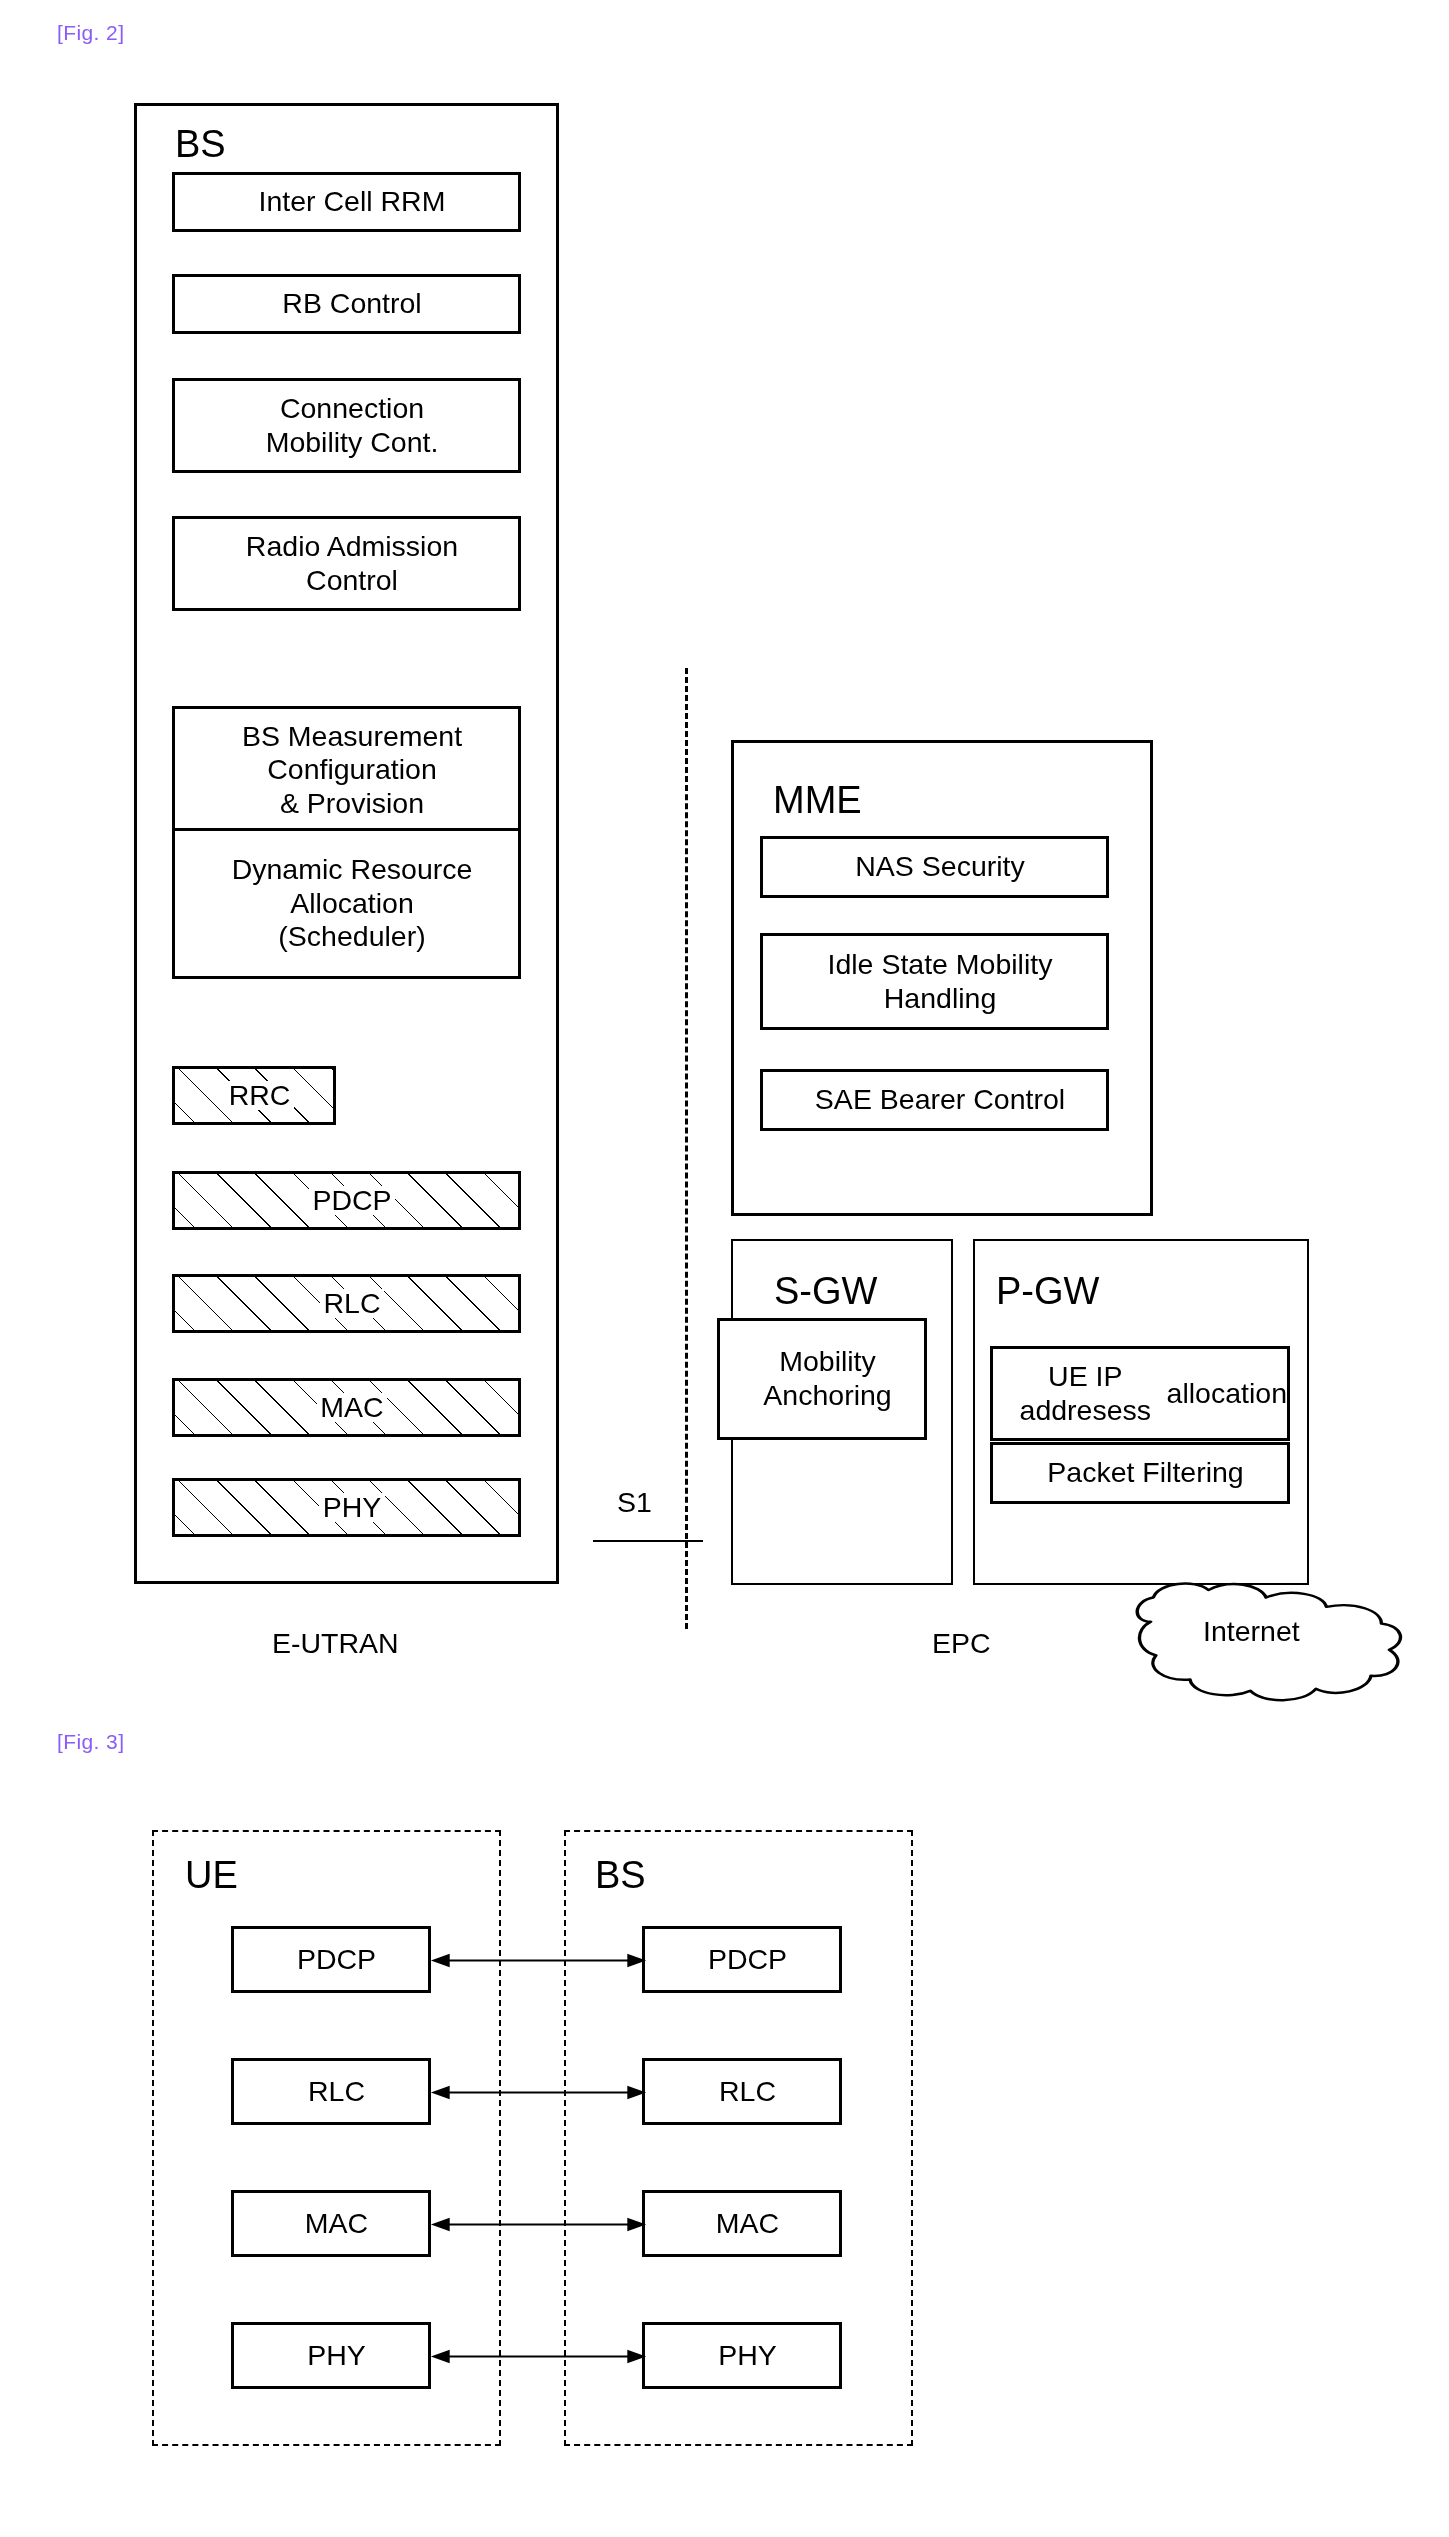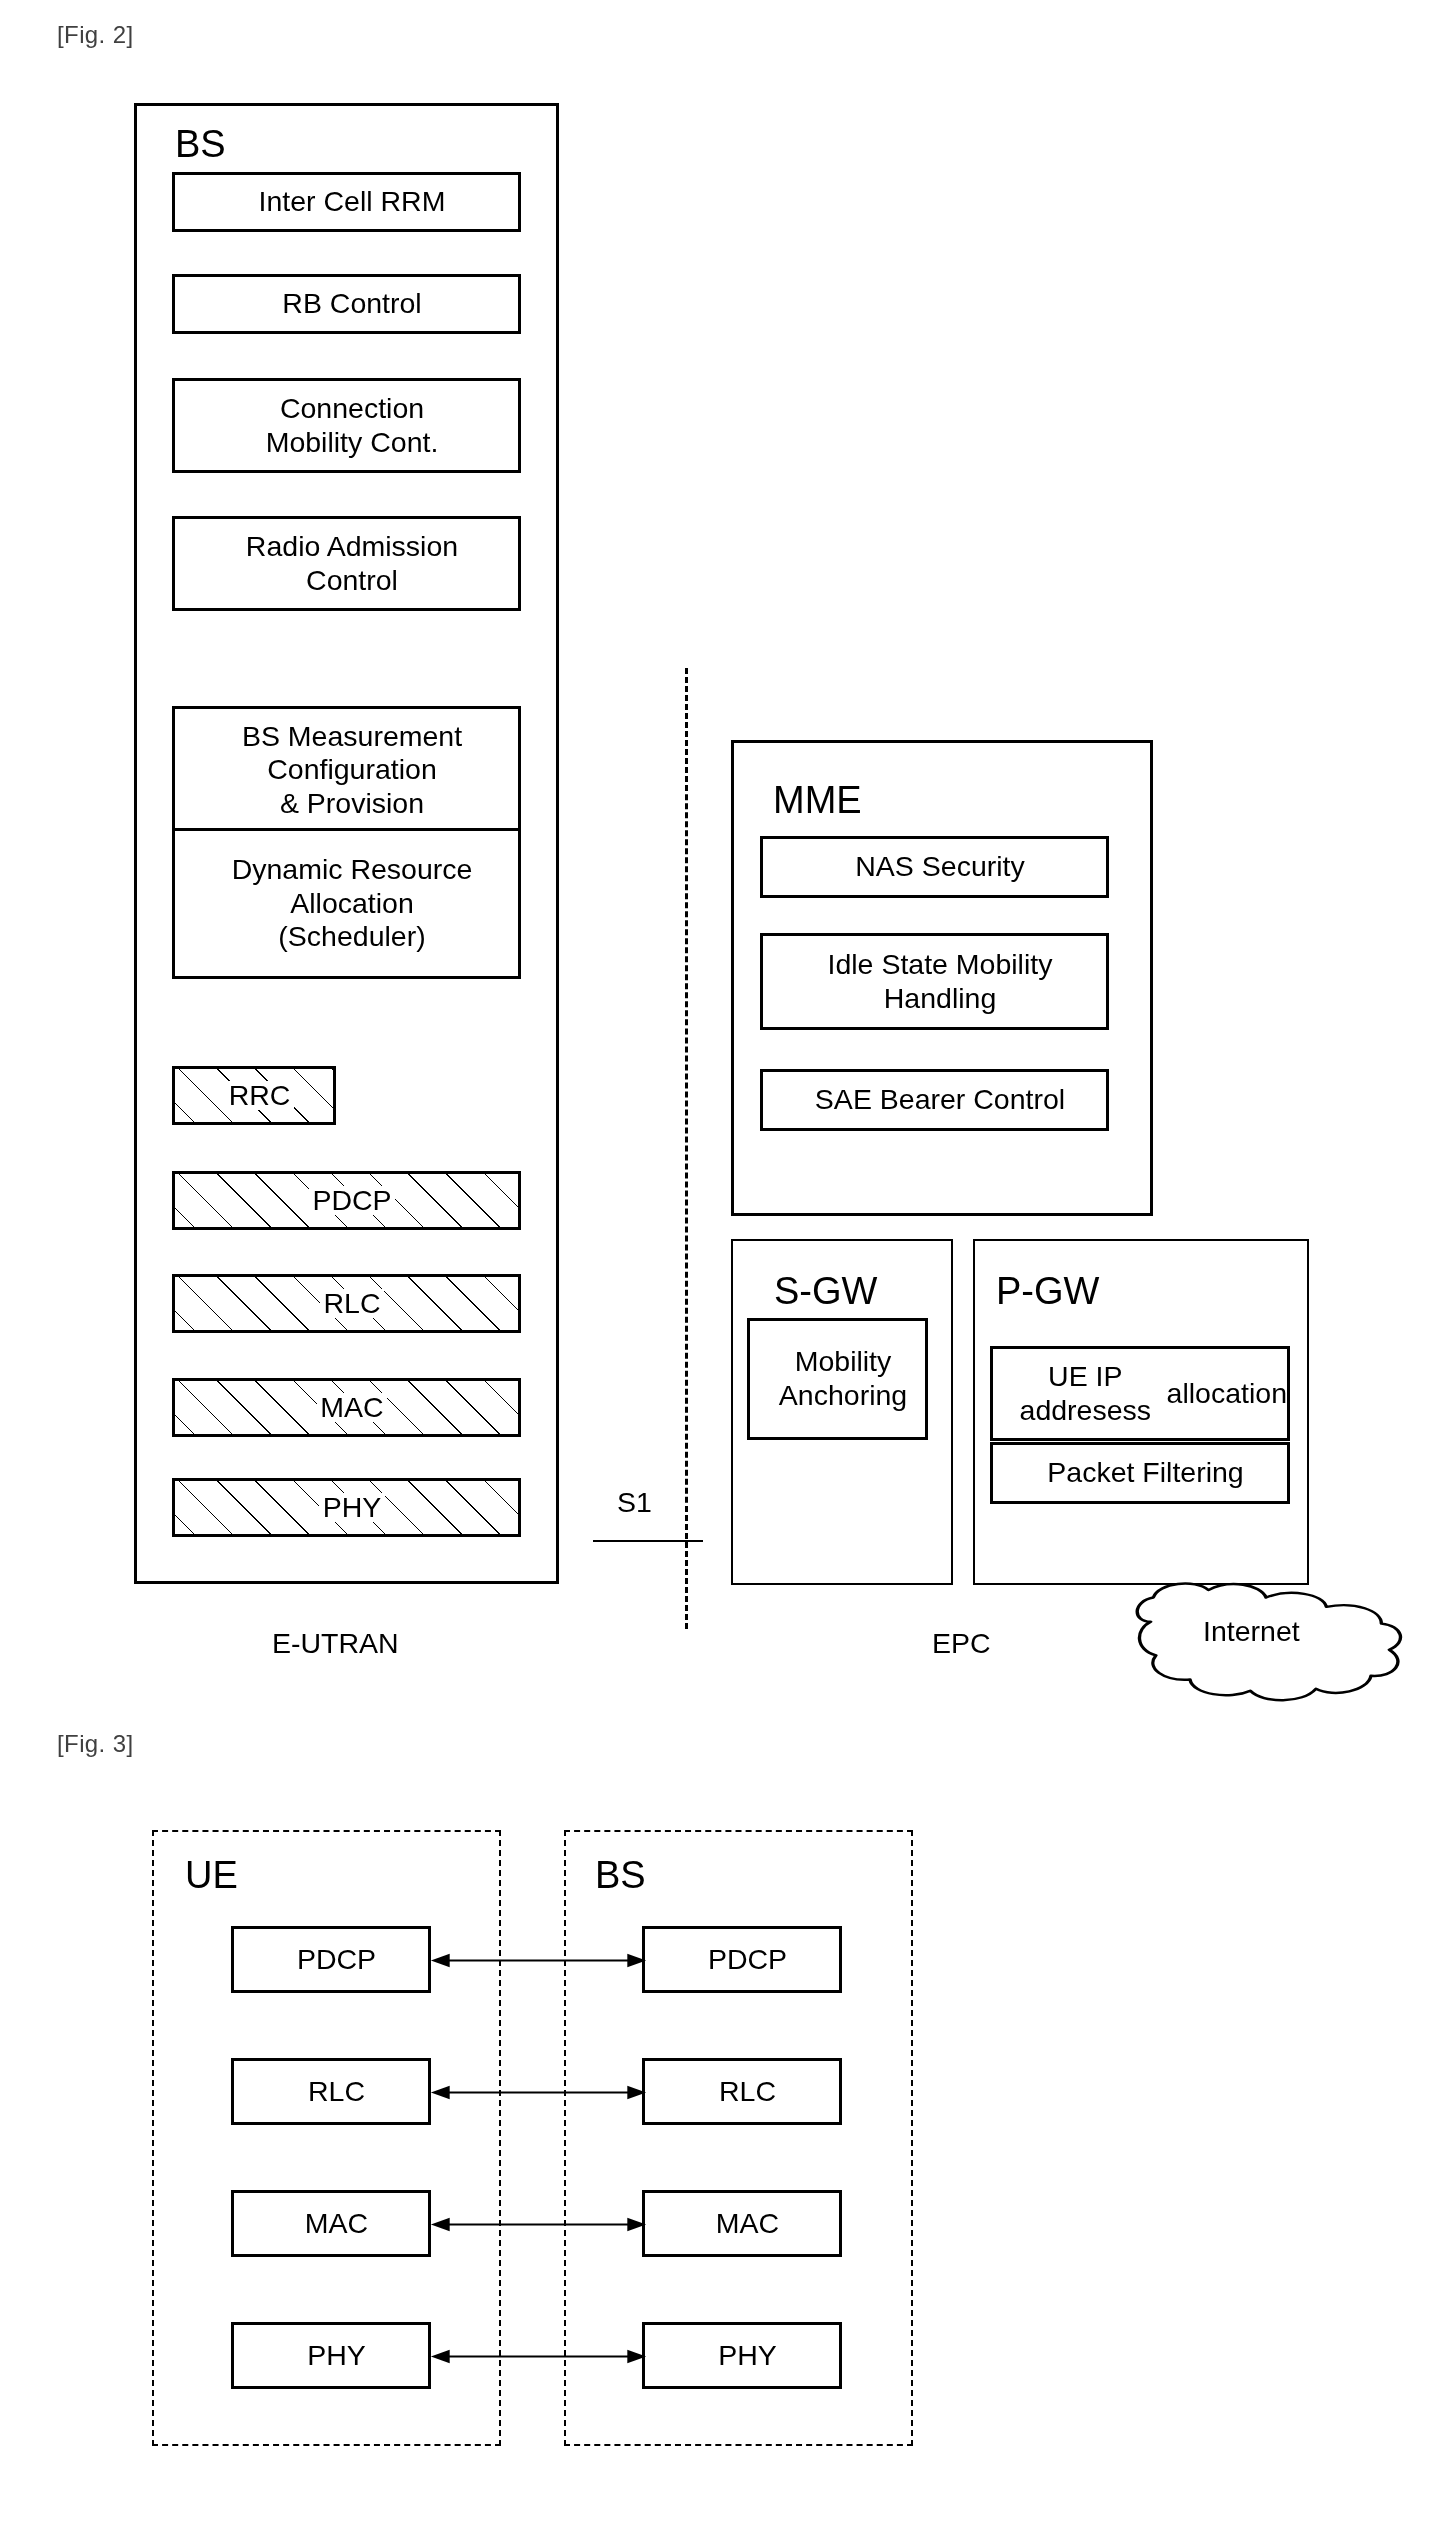--- a/index.html
+++ b/index.html
@@ -16,23 +16,23 @@
     position: relative;
     width: 1449px;
     height: 2538px;
     background: #ffffff;
     overflow: hidden;
   }
 
   
   .abs { position: absolute; }
   .fig-label {
-    font-size: 24px;
+    font-size: 21px;
     letter-spacing: 0.4px;
-    color: #404040;
+    color: #8b5cf6;
     white-space: nowrap;
   }
   .plain-label {
     font-size: 28.5px;
     color: #000;
     white-space: nowrap;
   }
   .box {
     position: absolute;
     box-sizing: border-box;
@@ -179,21 +179,21 @@
     <span>Handling</span>
   </div>
 
   <div class="box" style="left:760px; top:1069px; width:349px; height:62px;">
     <span>SAE Bearer Control</span>
   </div>
 
   <div class="outer-box-thin" style="left:731px; top:1239px; width:222px; height:346px;"></div>
   <div class="container-title" style="left:774px; top:1270px;">S-GW</div>
 
-  <div class="box" style="left:747px; top:1318px; width:181px; height:122px; flex-direction:column;">
+  <div class="box" style="left:717px; top:1318px; width:210px; height:122px; flex-direction:column;">
     <span>Mobility</span>
     <span>Anchoring</span>
   </div>
 
   <div class="outer-box-thin" style="left:973px; top:1239px; width:336px; height:346px;"></div>
   <div class="container-title" style="left:996px; top:1270px;">P-GW</div>
 
   <div class="box" style="left:990px; top:1346px; width:300px; height:95px; flex-direction:row;">
     <span>UE IP addresess</span>
     <span>allocation</span>

